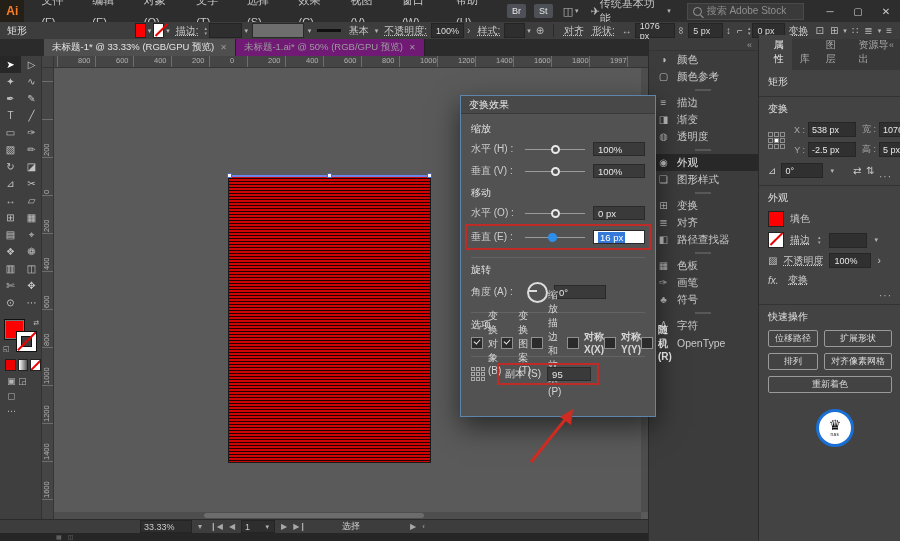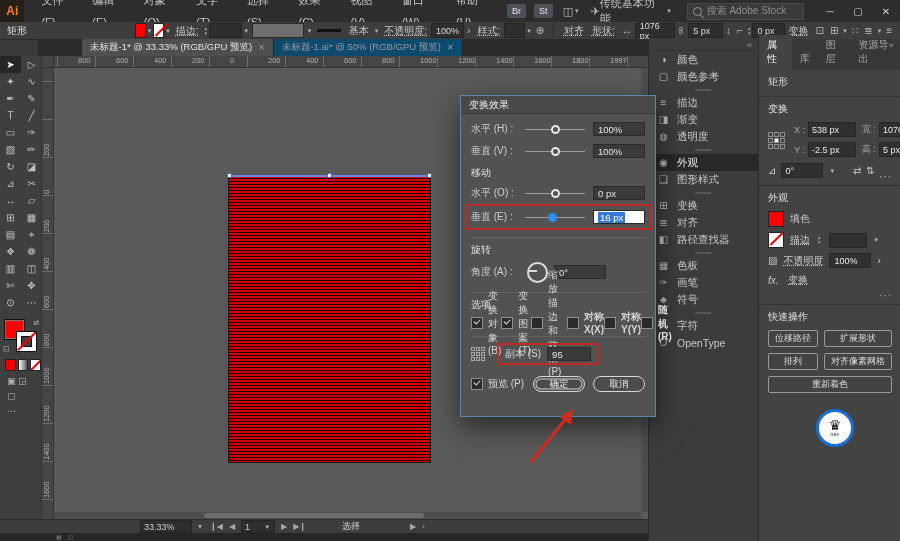--- a/index.html
+++ b/index.html
@@ -44,23 +44,23 @@
   .cb-field{height:13px;background:#2e2e2e;border:1px solid #242424;color:#ddd;
     font-size:9px;display:flex;align-items:center;padding:0 4px;}
   .stepper{display:flex;flex-direction:column;font-size:5px;color:#aaa;line-height:5px;margin:0 2px;}
   .wide-dd{width:72px;height:13px;background:#6e6e6e;border:1px solid #2a2a2a;margin:0 2px;}
   .stroke-line{width:34px;height:3px;background:#111;margin:0 4px;}
   .cb-sep{width:1px;height:13px;background:#2a2a2a;margin:0 6px;}
   .cb-ic{color:#bdbdbd;font-size:10px;margin:0 3px;}
   .rot90{display:inline-block;transform:rotate(90deg);}
   
   #tabbar{position:absolute;left:0;top:39px;width:648px;height:17px;background:#2b2b2b;
-    display:flex;align-items:flex-end;padding-left:44px;box-sizing:border-box;margin-left:38px;}
+    display:flex;align-items:flex-end;padding-left:44px;box-sizing:border-box;}
   .doc-tab{height:17px;display:flex;align-items:center;gap:6px;padding:0 8px;
-    font-size:9.5px;color:#9b9b9b;background:#0c4a6e;border-right:1px solid #222;}
+    font-size:9.5px;color:#9b9b9b;background:#701a75;border-right:1px solid #222;}
   .doc-tab.active{background:#4f4f4f;color:#e4e4e4;}
   .tab-close{font-size:8px;color:#9a9a9a;}
   
   #toolbar{position:absolute;left:0;top:56px;width:42px;height:463px;background:#3f3f3f;
     border-right:1px solid #333;box-sizing:border-box;}
   .tools-grid{display:grid;grid-template-columns:21px 21px;}
   .tool{height:17px;border:none;background:transparent;color:#c2c2c2;font-size:10px;
     display:flex;align-items:center;justify-content:center;padding:0;cursor:default;}
   .tool.active{background:#272727;color:#fff;}
   .tool-glyph{pointer-events:none;}
@@ -130,21 +130,21 @@
   .dock-item .d-ic{width:13px;text-align:center;color:#bdbdbd;font-size:10px;}
   .dock-item.separator{height:9px;padding:0;position:relative;}
   .dock-item.separator::before{content:"";position:absolute;left:46px;top:4px;width:16px;height:2px;background:#585858;}
   
   #props{position:absolute;left:758px;top:39px;width:142px;height:502px;background:#434343;
     border-left:1px solid #2a2a2a;box-sizing:border-box;color:#cccccc;font-size:10px;}
   .pr-head{height:11px;display:flex;justify-content:flex-end;align-items:center;
     padding-right:6px;color:#9a9a9a;font-size:9px;background:#383838;}
   .pr-tabs{height:20px;background:#383838;display:flex;align-items:flex-end;}
   .pr-tab{padding:3px 8px 4px;font-size:10px;color:#a8a8a8;}
-  .pr-tab.active{background:#434343;color:#f0f0f0;}
+  .pr-tab.active{background:#434343;color:#f0f0f0;text-align:right;}
   .pr-sec{padding:5px 9px 7px;border-bottom:1px solid #333;position:relative;}
   .pr-obj{font-size:10px;color:#ddd;}
   .pr-legend{font-size:10px;color:#e0e0e0;margin-bottom:6px;}
   .refgrid{display:grid;grid-template-columns:repeat(3,5px);grid-template-rows:repeat(3,5px);gap:1px;}
   .refgrid i{border:1px solid #8f8f8f;box-sizing:border-box;}
   .refgrid i.on{background:#fff;}
   .tf-grid{display:flex;gap:6px;align-items:flex-start;}
   .tf-col{display:flex;flex-direction:column;gap:5px;}
   .tf-row{display:flex;align-items:center;gap:3px;}
   .tf-lab{width:14px;text-align:right;color:#a9a9a9;font-size:9px;}
@@ -749,20 +749,21 @@
       <button class="qa-btn">排列</button>
       <button class="qa-btn">对齐像素网格</button>
       <button class="qa-btn wide">重新着色</button>
     </div>
   </div>
 </div>
 
 <div id="dialog">
   <div class="dlg-title">变换效果</div>
   <div class="dlg-body">
+    <div class="sec-label">缩放</div>
     <div class="drow">
       <span class="dlabel">水平 (H) :</span>
       <span class="slider">
           <span class="track"></span>
           <span class="handle"></span>
         </span>
       <span class="dfield">100%</span>
     </div>
     <div class="drow">
       <span class="dlabel">垂直 (V) :</span>
@@ -851,30 +852,20 @@
           <i></i>
           <i></i>
           <i></i>
       </span>
       <div class="red-outline2">
         <span>副本 (S)</span>
         <span class="copies-field">95</span>
       </div>
     </div>
 
-    <div class="dlg-footer">
-      <label class="pv">
-        <span class="cb checked"></span>
-        <span>预览 (P)</span>
-      </label>
-      <div class="dlg-btns">
-        <button class="dlg-btn default">确定</button>
-        <button class="dlg-btn">取消</button>
-      </div>
-    </div>
   </div>
 </div>
 
 <svg id="arrow-svg" width="90" height="75" viewBox="0 0 90 75">
   <line x1="26" y1="64" x2="63" y2="18" stroke="#cf2b20" stroke-width="3"></line>
   <polygon points="68,11 55,19 66,27" fill="#cf2b20"></polygon>
 </svg>
 
 <div id="watermark">
   <span class="deer">♛</span>

